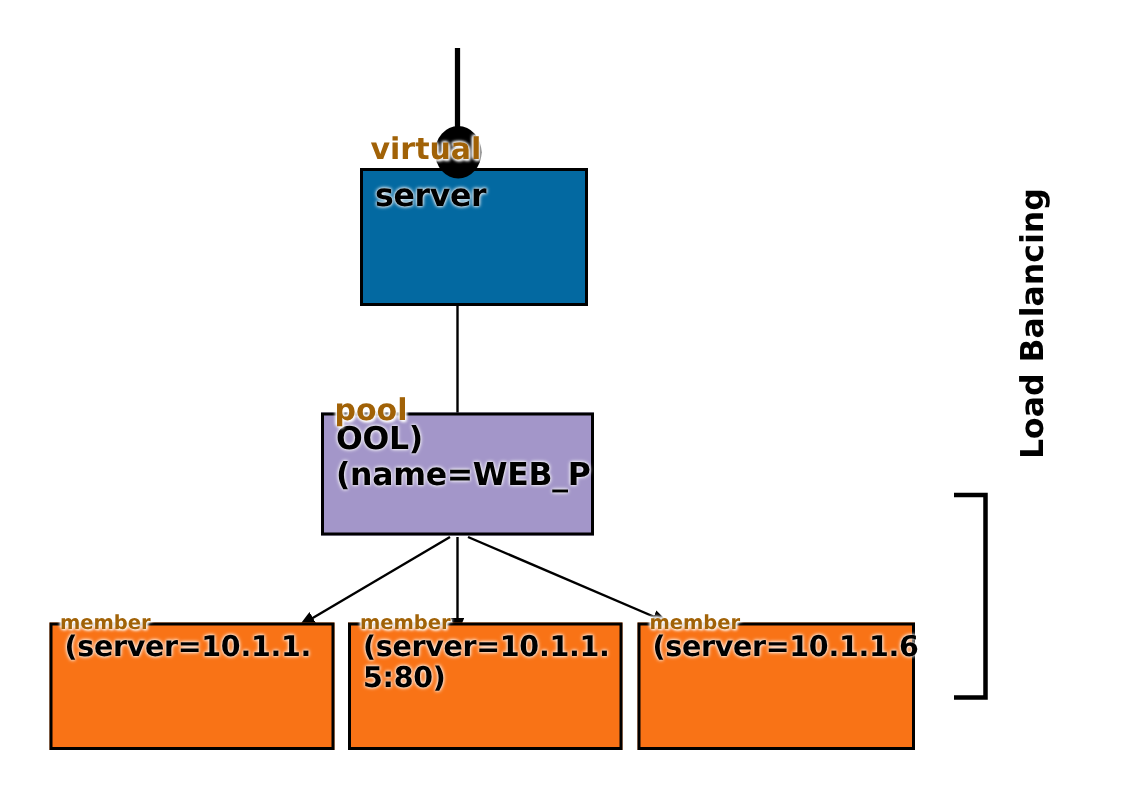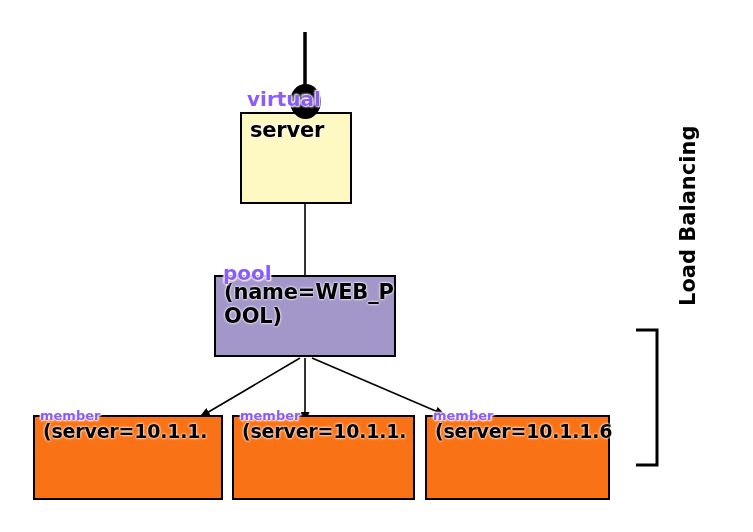--- a/index.html
+++ b/index.html
@@ -31,32 +31,32 @@
     padding: 4px 6px 0 8px;
     font-weight: bold;
     color: #000000;
     line-height: 1.12;
     letter-spacing: -0.2px;
     text-shadow: 0 0 2px #ffffff, 0 0 3px #ffffff;
   }
   .node-label {
     position: absolute;
     font-weight: bold;
-    color: #8b5cf6;
+    color: #a16207;
     white-space: nowrap;
     text-shadow: 0 0 2px #ffffff, 0 0 3px #ffffff, 1px 1px 2px #ffffff, -1px -1px 2px #ffffff;
     z-index: 6;
   }
   
   #vs-node {
     left: 240px;
     top: 112px;
-    width: 112px;
+    width: 152px;
     height: 92px;
-    background: #fef9c3;
+    background: #0369a1;
     font-size: 21px;
     z-index: 4;
   }
   #vs-label {
     left: 247px;
     top: 87px;
     font-size: 20px;
   }
   #vs-node .line1 { margin-top: 1px; }
   
@@ -148,32 +148,33 @@
   </svg>
 
   <div class="node-label" id="vs-label">virtual</div>
   <div class="node" id="vs-node">
     <div class="line1">server</div>
   </div>
   <div id="virtual-blob"></div>
 
   <div class="node-label" id="pool-label">pool</div>
   <div class="node" id="pool-node">
+    <div>OOL)</div>
     <div>(name=WEB_P</div>
-    <div>OOL)</div>
   </div>
 
   <div class="node-label member-label" id="member-label-0">member</div>
   <div class="node member-node" id="member-node-0">
     <div>(server=10.1.1.</div>
   </div>
 
   <div class="node-label member-label" id="member-label-1">member</div>
   <div class="node member-node" id="member-node-1">
     <div>(server=10.1.1.</div>
+    <div>5:80)</div>
   </div>
 
   <div class="node-label member-label" id="member-label-2">member</div>
   <div class="node member-node" id="member-node-2">
     <div>(server=10.1.1.6</div>
   </div>
 
   <div id="lb-text">
     <span>Load</span>
     <span>Balancing</span>

